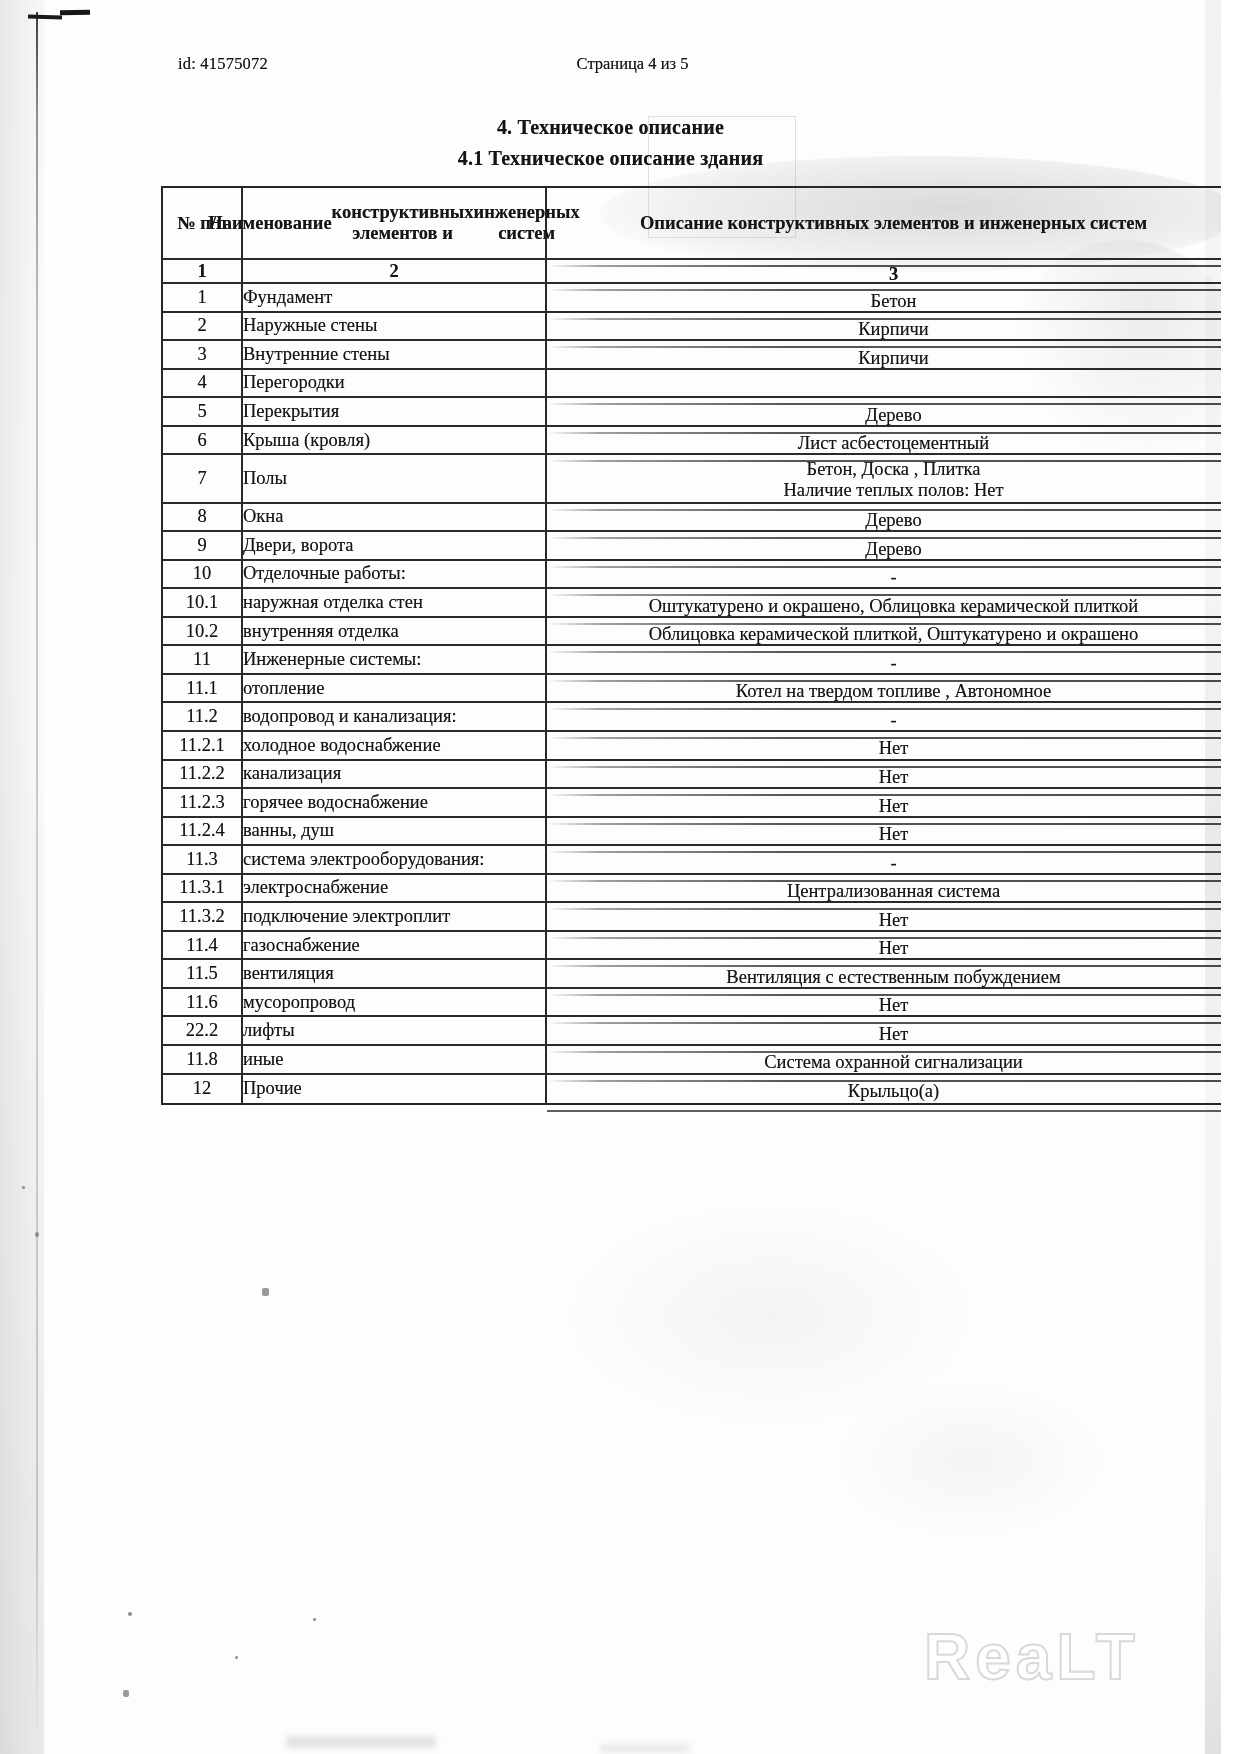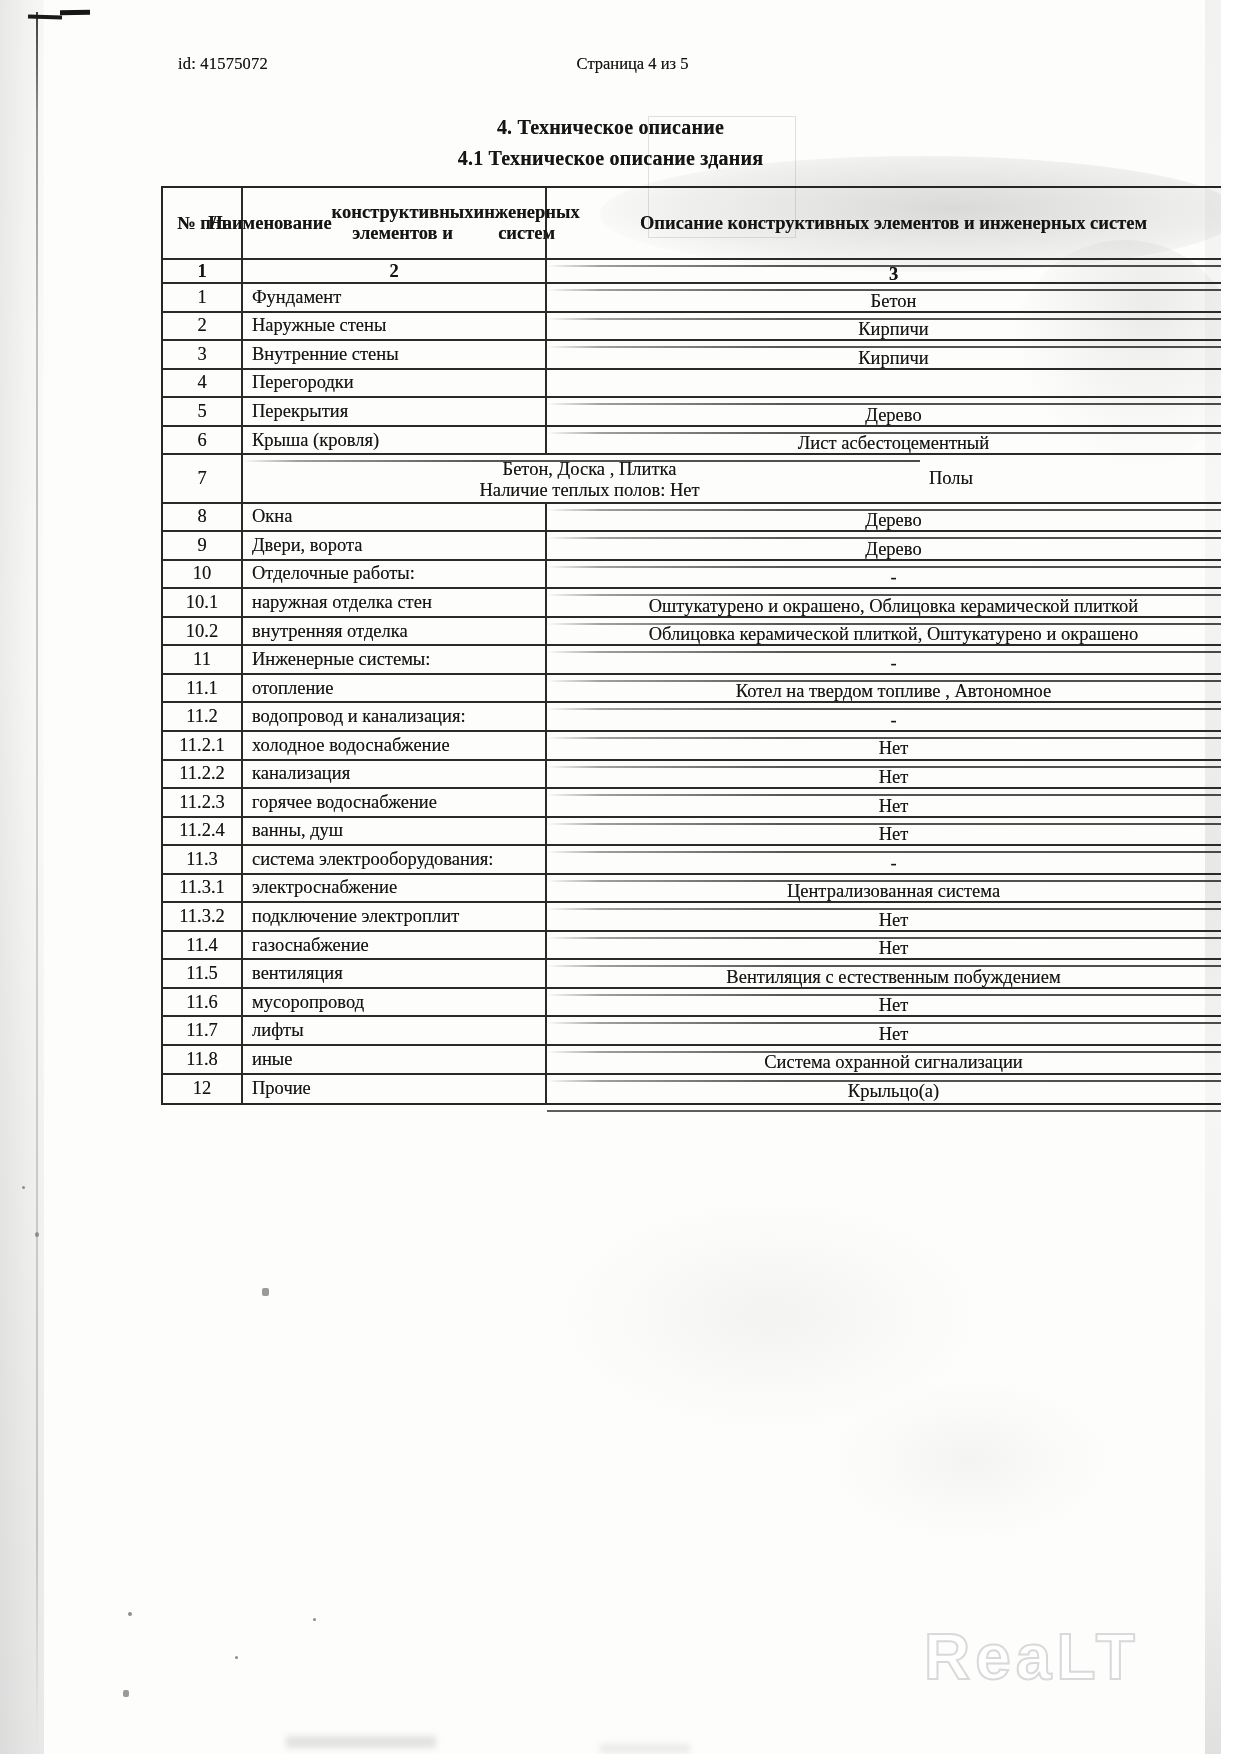--- a/index.html
+++ b/index.html
@@ -39,21 +39,21 @@
   .page-indicator{position:absolute;left:0;right:-44px;top:54px;text-align:center;font-size:16.5px;}
   .doc-title{position:absolute;left:0;right:0;top:116px;text-align:center;font-size:20px;font-weight:700;letter-spacing:.2px;}
   .doc-subtitle{position:absolute;left:0;right:0;top:147px;text-align:center;font-size:20px;font-weight:700;letter-spacing:.2px;}
   .inktext{text-shadow:0 0 .6px rgba(25,25,25,.6);}
   
   .tbl{position:absolute;left:161px;top:186px;width:1061px;border:2px solid #262626;}
   .tr{display:flex;border-bottom:2px solid #2a2a2a;box-sizing:border-box;position:relative;}
   .tbl .body .tr:last-child{border-bottom:none;}
   .c{box-sizing:border-box;position:relative;font-size:18.5px;text-shadow:0 0 .6px rgba(25,25,25,.55);}
   .c1{width:80px;border-right:2px solid #2a2a2a;display:flex;align-items:center;justify-content:center;}
-  .c2{width:304px;border-right:2px solid #2a2a2a;display:flex;align-items:center;padding-left:9px;}
+  .c2{width:304px;border-right:2px solid #2a2a2a;display:flex;align-items:center;padding-left:0;}
   .c3{flex:1;display:flex;flex-direction:column;align-items:center;padding-top:7.5px;line-height:18px;padding-left:16px;}
   .hdr{height:72px;}
   .hdr .c1{font-weight:700;}
   .hdr .c2{justify-content:center;align-items:center;padding-left:0;font-weight:700;line-height:21px;text-align:center;}
   .hdr .c3{justify-content:center;padding-top:0;font-weight:700;line-height:20px;}
   .nums{height:24px;font-weight:700;}
   .nums .c1,.nums .c2{justify-content:center;padding-left:0;}
   .nums .c3{padding-top:6px;line-height:16px;}
   .row{height:28.55px;}
   .row.tall{height:48.3px;}
@@ -147,25 +147,25 @@
         </div>
         <div class="tr row">
           <div class="c c1">6</div>
           <div class="c c2">Крыша (кровля)</div>
           <div class="c c3 ghost">
             <div>Лист асбестоцементный</div>
           </div>
         </div>
         <div class="tr row tall">
           <div class="c c1">7</div>
+          <div class="c c2">Полы</div>
           <div class="c c3 ghost">
             <div>Бетон, Доска , Плитка</div>
             <div>Наличие теплых полов: Нет</div>
           </div>
-          <div class="c c2">Полы</div>
         </div>
         <div class="tr row">
           <div class="c c1">8</div>
           <div class="c c2">Окна</div>
           <div class="c c3 ghost">
             <div>Дерево</div>
           </div>
         </div>
         <div class="tr row">
           <div class="c c1">9</div>
@@ -280,21 +280,21 @@
           </div>
         </div>
         <div class="tr row">
           <div class="c c1">11.6</div>
           <div class="c c2">мусоропровод</div>
           <div class="c c3 ghost">
             <div>Нет</div>
           </div>
         </div>
         <div class="tr row">
-          <div class="c c1">11.7</div>
+          <div class="c c1">22.2</div>
           <div class="c c2">лифты</div>
           <div class="c c3 ghost">
             <div>Нет</div>
           </div>
         </div>
         <div class="tr row">
           <div class="c c1">11.8</div>
           <div class="c c2">иные</div>
           <div class="c c3 ghost">
             <div>Система охранной сигнализации</div>

